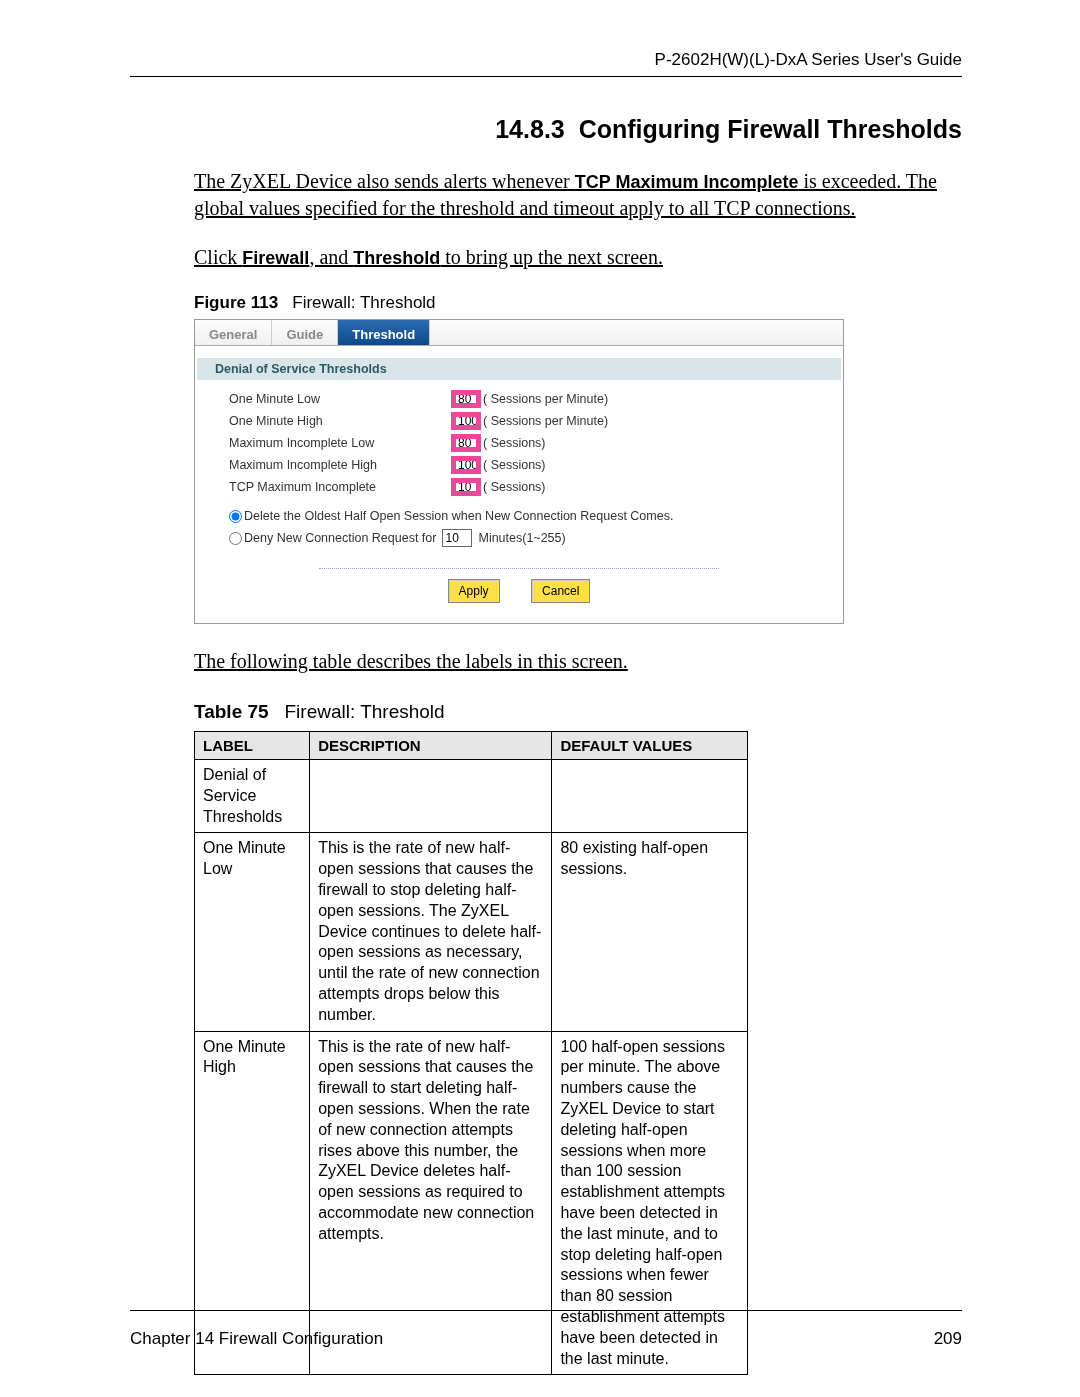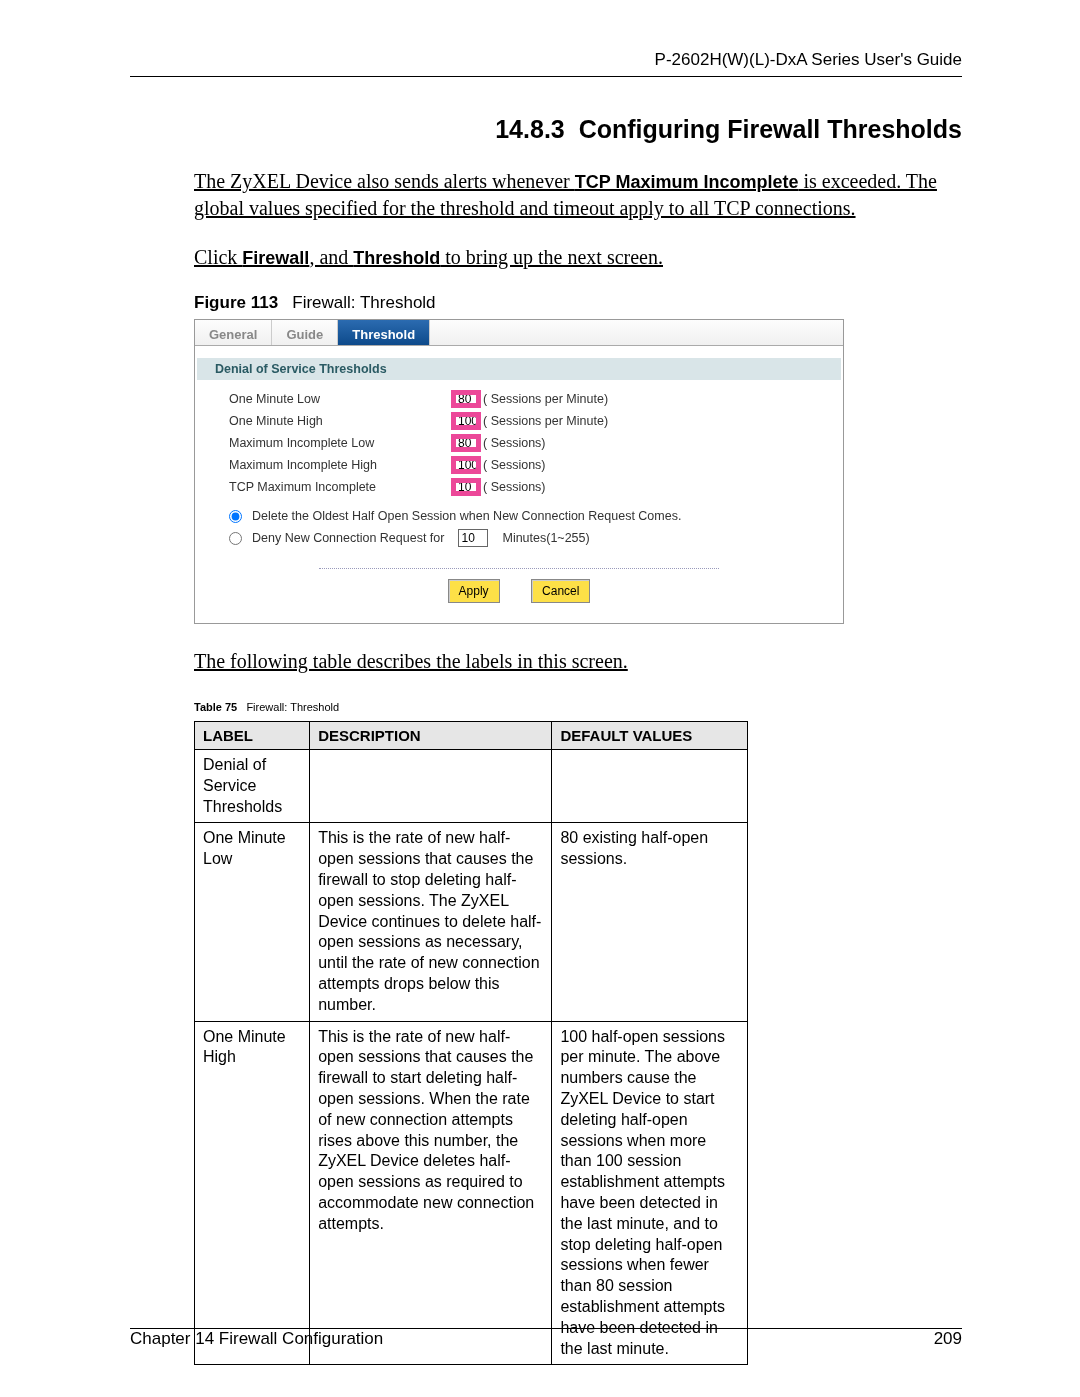--- a/index.html
+++ b/index.html
@@ -35,21 +35,21 @@
     text-decoration: underline;
   }
   .body-text b { font-family: Arial, sans-serif; font-size: 18px; }
   .fig-caption {
     font-size: 17px;
     margin-left: 64px;
     margin-bottom: 6px;
   }
   .fig-caption b { font-weight: bold; }
   .tbl-caption {
-    font-size: 11px;
+    font-size: 19px;
     margin-left: 64px;
     margin-bottom: 8px;
     margin-top: 26px;
   }
   .tbl-caption b { font-weight: bold; }
 
   
   .screenshot {
     margin-left: 64px;
     width: 650px;
@@ -103,21 +103,21 @@
     padding-left: 2px;
   }
   .field-row .suffix { margin-left: 2px; }
   .field-block { padding-top: 8px; }
 
   .radio-row {
     display: flex;
     align-items: center;
     padding: 3px 0 3px 32px;
     font-size: 12.5px;
-    gap: 10px;
+    gap: 2px;
   }
   .radio-row input[type=radio]{ margin-top:1px;}
   .radio-row input.num { width: 30px; height:18px; font-size:12px; border:1px solid #666; padding-left:2px; margin:0 4px;}
 
   .btn-row {
     text-align: center;
     margin-top: 18px;
     border-top: 1px dotted #99b;
     padding-top: 10px;
     width: 400px;
@@ -155,21 +155,21 @@
   .col-label { width: 125px; }
   .col-desc { width: 306px; }
   .col-def { width: 237px; }
 
   .footer {
     position: absolute;
     left: 130px;
     right: 118px;
     bottom: 48px;
     border-top: 1px solid #000;
-    padding-top: 0;
+    padding-top: 18px;
     font-size: 17px;
     display: flex;
     justify-content: space-between;
     text-align: right;
   }
 </style>
 </head>
 <body>
 
 <div class="page">

